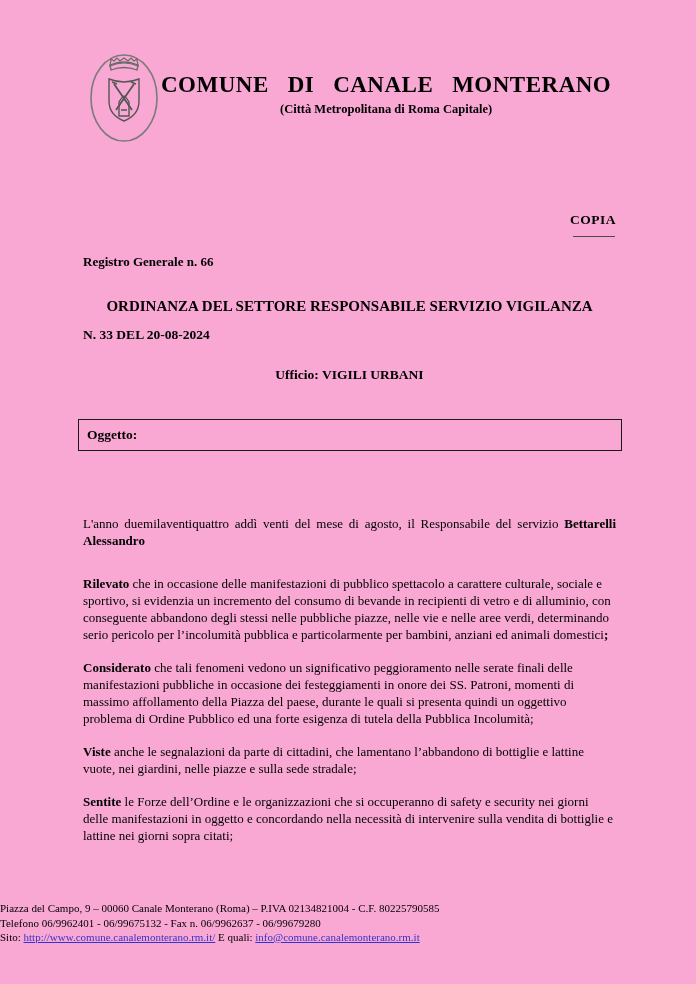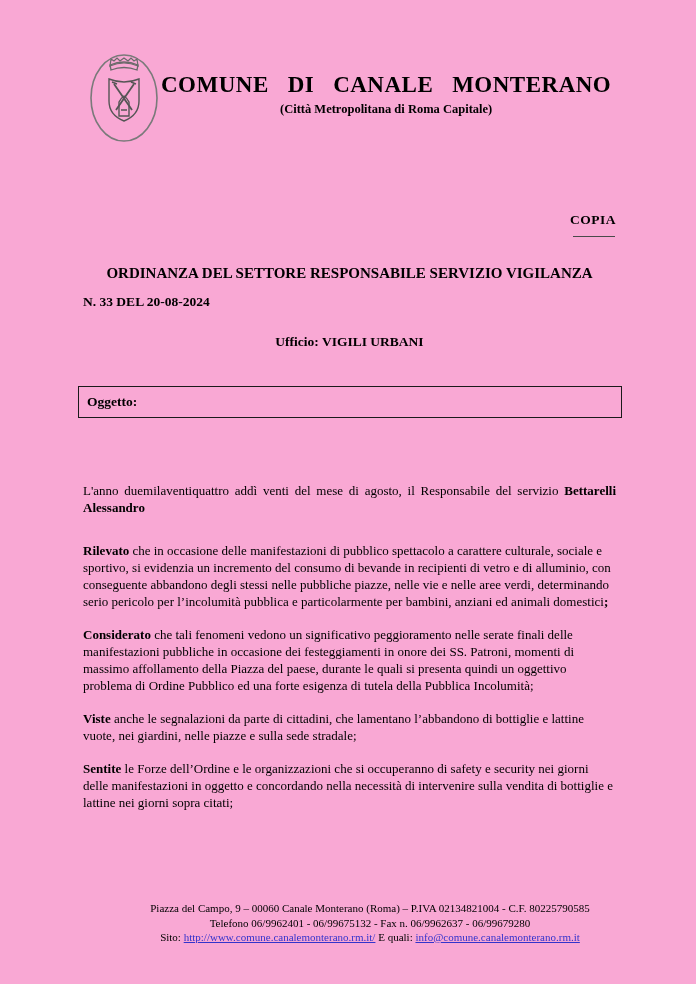--- a/index.html
+++ b/index.html
@@ -130,25 +130,24 @@
   .para.justified { text-align: justify; margin-bottom: 26px; }
   .para .lead { font-weight: bold; }
   .para .tail { font-weight: bold; }
 
   
   .footer {
     position: absolute;
     left: 0;
     right: 0;
     top: 901px;
-    text-align: center;
+    text-align: left;
     font-size: 11px;
     line-height: 14.5px;
     color: #000;
-    margin-left: 44px;
   }
   .footer a {
     color: #3333cc;
     text-decoration: underline;
     cursor: pointer;
   }
 </style>
 </head>
 <body>
 
@@ -175,20 +174,21 @@
         <div class="comune-title">COMUNE  DI  CANALE  MONTERANO</div>
         <div class="comune-subtitle">(Città Metropolitana di Roma Capitale)</div>
       </div>
     </div>
 
     <div class="copy-wrap">
       <span class="copy-label">COPIA</span>
       <div class="copy-underline"></div>
     </div>
 
+    <div class="registro">Registro Generale n. 66</div>
 
     <div class="ordinanza-title">ORDINANZA DEL SETTORE RESPONSABILE SERVIZIO VIGILANZA</div>
     <div class="numero-line">N. 33 DEL 20-08-2024</div>
     <div class="ufficio-line">Ufficio: VIGILI URBANI</div>
 
     <div class="oggetto-box">
       <span class="oggetto-label">Oggetto:</span>
     </div>
 
     <div class="body-block">

